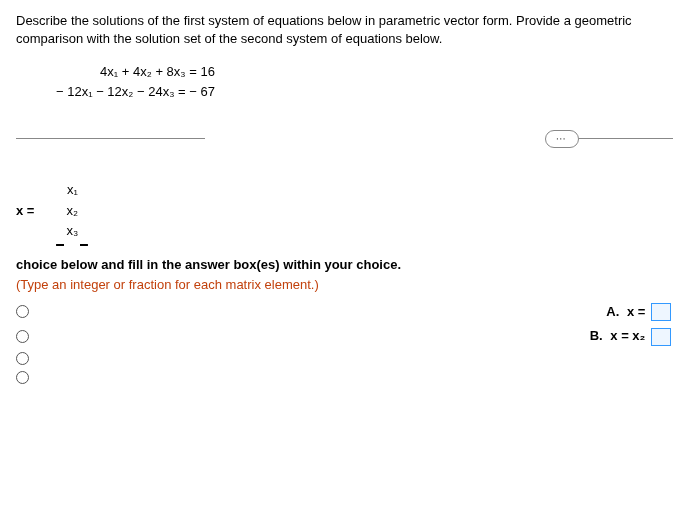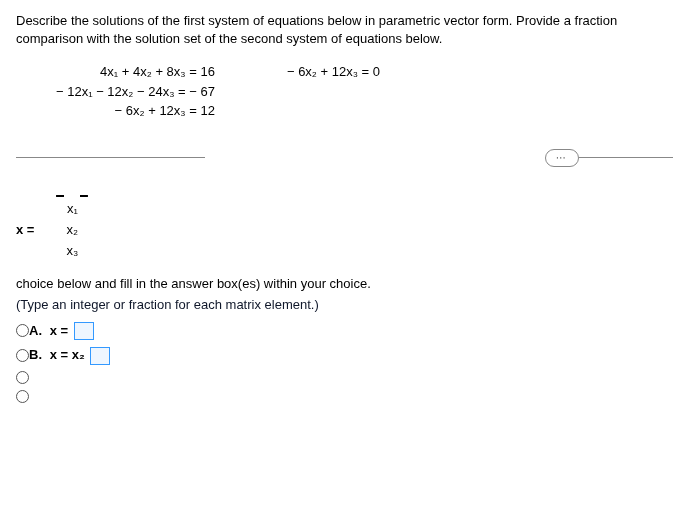--- a/index.html
+++ b/index.html
@@ -8,21 +8,21 @@
       font-size: 13px;
       color: #000;
       padding: 12px 16px;
       width: 689px;
       background: #fff;
       line-height: 1.4;
     }
     .intro { margin-bottom: 14px; }
     .systems {
       display: flex;
-      gap: 72px;
+      gap: 50px;
       margin-bottom: 28px;
       padding-left: 40px;
     }
     .system { text-align: right; }
     .eq { white-space: nowrap; margin: 1px 0; }
     .divider-row {
       display:flex;
       align-items:center;
       margin-bottom: 28px;
     }
@@ -39,21 +39,21 @@
     }
     .solset {
       display:flex;
       align-items:center;
       gap:6px;
       margin-bottom: 10px;
       flex-wrap: nowrap;
     }
     .bracket {
       display:flex;
-      align-items:flex-start;
+      align-items:flex-end;
       padding-left:16px;
     }
     .bracket-side {
       width: 8px;
       position: relative;
     }
     .bracket-left {
       border-left: 1.5px solid #000;
       border-top: 1.5px solid #000;
       border-bottom: 1.5px solid #000;
@@ -68,27 +68,28 @@
       border-bottom-right-radius:2px;
     }
     .bracket-content {
       display:flex;
       flex-direction:column;
       justify-content:center;
       padding: 4px 2px;
       text-align:center;
     }
     .bracket-content div { line-height: 1.6; }
-    .choice-instruct { margin-bottom: 2px; }
-    .type-instruct { color: #0f172a; margin-bottom: 8px; }
+    .choice-instruct { margin-bottom: 2px; font-weight: bold; }
+    .type-instruct { color: #c2410c; margin-bottom: 8px; }
     .choice {
       display:flex;
       align-items:center;
       gap:0;
       margin: 6px 0;
+      justify-content: space-between;
     }
     .radio {
       width:13px; height:13px;
       border:1.5px solid #555;
       border-radius:50%;
       flex-shrink:0;
     }
     .choice-label { font-weight: bold; margin-right:4px; }
     .inputbox {
       display:inline-block;
@@ -96,30 +97,28 @@
       border:1px solid #3399ff;
       background: #eef6ff;
       vertical-align: middle;
       margin: 0 2px;
     }
     .bold { font-weight: bold; }
   </style>
 </head>
 <body>
 
-<div class="intro">Describe the solutions of the first system of equations below in parametric vector form. Provide a fraction comparison with the solution set of the second system of equations below.</div>
+<div class="intro">Describe the solutions of the first system of equations below in parametric vector form. Provide a geometric comparison with the solution set of the second system of equations below.</div>
 
 <div class="systems">
   <div class="system">
     <div class="eq">4x₁ + 4x₂ + 8x₃ = 16</div>
     <div class="eq">− 12x₁ − 12x₂ − 24x₃ = − 67</div>
-    <div class="eq">− 6x₂ + 12x₃ = 12</div>
   </div>
   <div class="system">
-    <div class="eq">− 6x₂ + 12x₃ = 0</div>
   </div>
 </div>
 
 <div class="divider-row">
   <div class="hr-line"></div>
   <div class="ellipsis-pill">⋯</div>
   <div class="hr-line" style="flex:0.5"></div>
 </div>
 
 <div class="solset">

